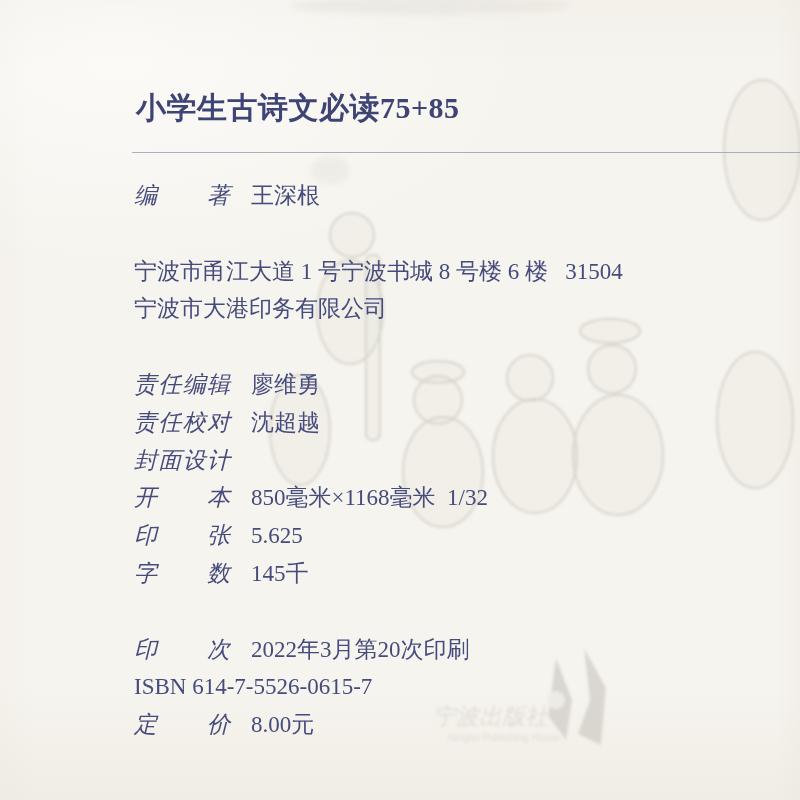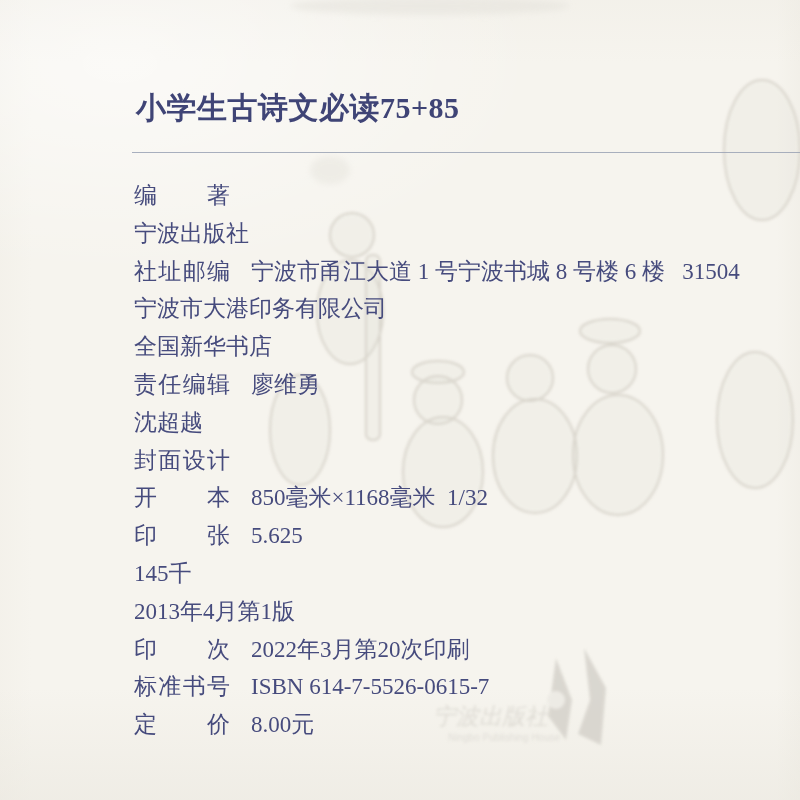--- a/index.html
+++ b/index.html
@@ -23,21 +23,21 @@
     position:absolute;left:117px;right:0;top:152px;height:1px;
     background:#9aa2b4;opacity:.85;
   }
   .rows{position:absolute;left:119px;top:177px;right:-80px;}
   .row{
     display:flex;gap:21px;height:37.8px;line-height:37.8px;
     font-size:23px;color:#464b7d;white-space:nowrap;
   }
   .row .label{
     display:inline-block;width:96px;flex:0 0 96px;
-    text-align:justify;text-align-last:justify;
+    text-align:justify;text-align-last:justify;font-style:italic;
   }
   .row .value{white-space:pre;}
 </style>
 </head>
 <body>
 
 <svg class="ghost-layer" viewBox="0 0 800 800" xmlns="http://www.w3.org/2000/svg">
   <defs>
     <filter id="blur1">
         <feGaussianBlur stdDeviation="1.4"></feGaussianBlur>
@@ -80,64 +80,62 @@
   </g>
 </svg>
 
 <div class="content">
   <h1 class="title">小学生古诗文必读75+85</h1>
   <div class="divider"></div>
 
   <div class="rows">
     <div class="row">
       <span class="label">编 著</span>
+      <span class="value">王深根</span>
     </div>
     <div class="row">
-      <span class="value">宁波出版社</span>
     </div>
     <div class="row">
-      <span class="label">社址邮编</span>
       <span class="value">宁波市甬江大道 1 号宁波书城 8 号楼 6 楼   31504</span>
     </div>
     <div class="row">
       <span class="value">宁波市大港印务有限公司</span>
     </div>
     <div class="row">
-      <span class="value">全国新华书店</span>
     </div>
     <div class="row">
       <span class="label">责任编辑</span>
       <span class="value">廖维勇</span>
     </div>
     <div class="row">
+      <span class="label">责任校对</span>
       <span class="value">沈超越</span>
     </div>
     <div class="row">
       <span class="label">封面设计</span>
     </div>
     <div class="row">
       <span class="label">开 本</span>
       <span class="value">850毫米×1168毫米  1/32</span>
     </div>
     <div class="row">
       <span class="label">印 张</span>
       <span class="value">5.625</span>
     </div>
     <div class="row">
+      <span class="label">字 数</span>
       <span class="value">145千</span>
     </div>
     <div class="row">
-      <span class="value">2013年4月第1版</span>
     </div>
     <div class="row">
       <span class="label">印 次</span>
       <span class="value">2022年3月第20次印刷</span>
     </div>
     <div class="row">
-      <span class="label">标准书号</span>
       <span class="value">ISBN 614-7-5526-0615-7</span>
     </div>
     <div class="row">
       <span class="label">定 价</span>
       <span class="value">8.00元</span>
     </div>
   </div>
 </div>
 
 </body></html>

